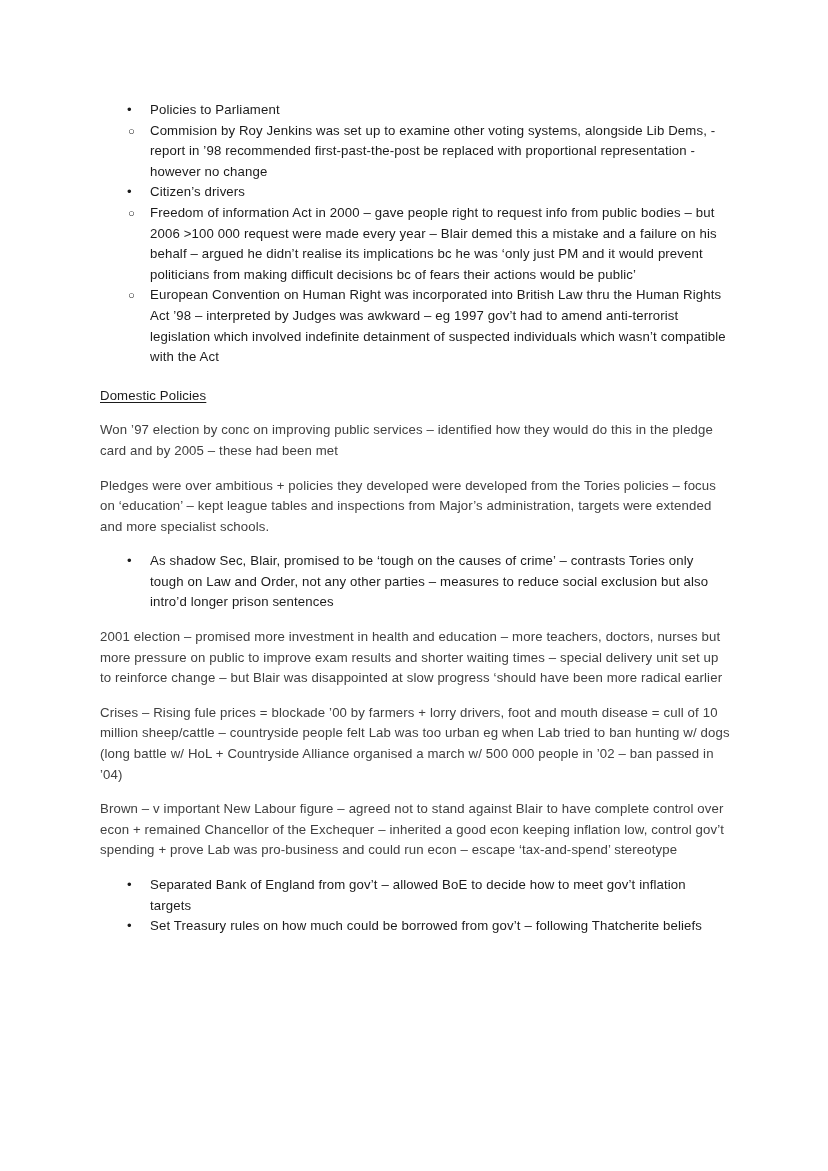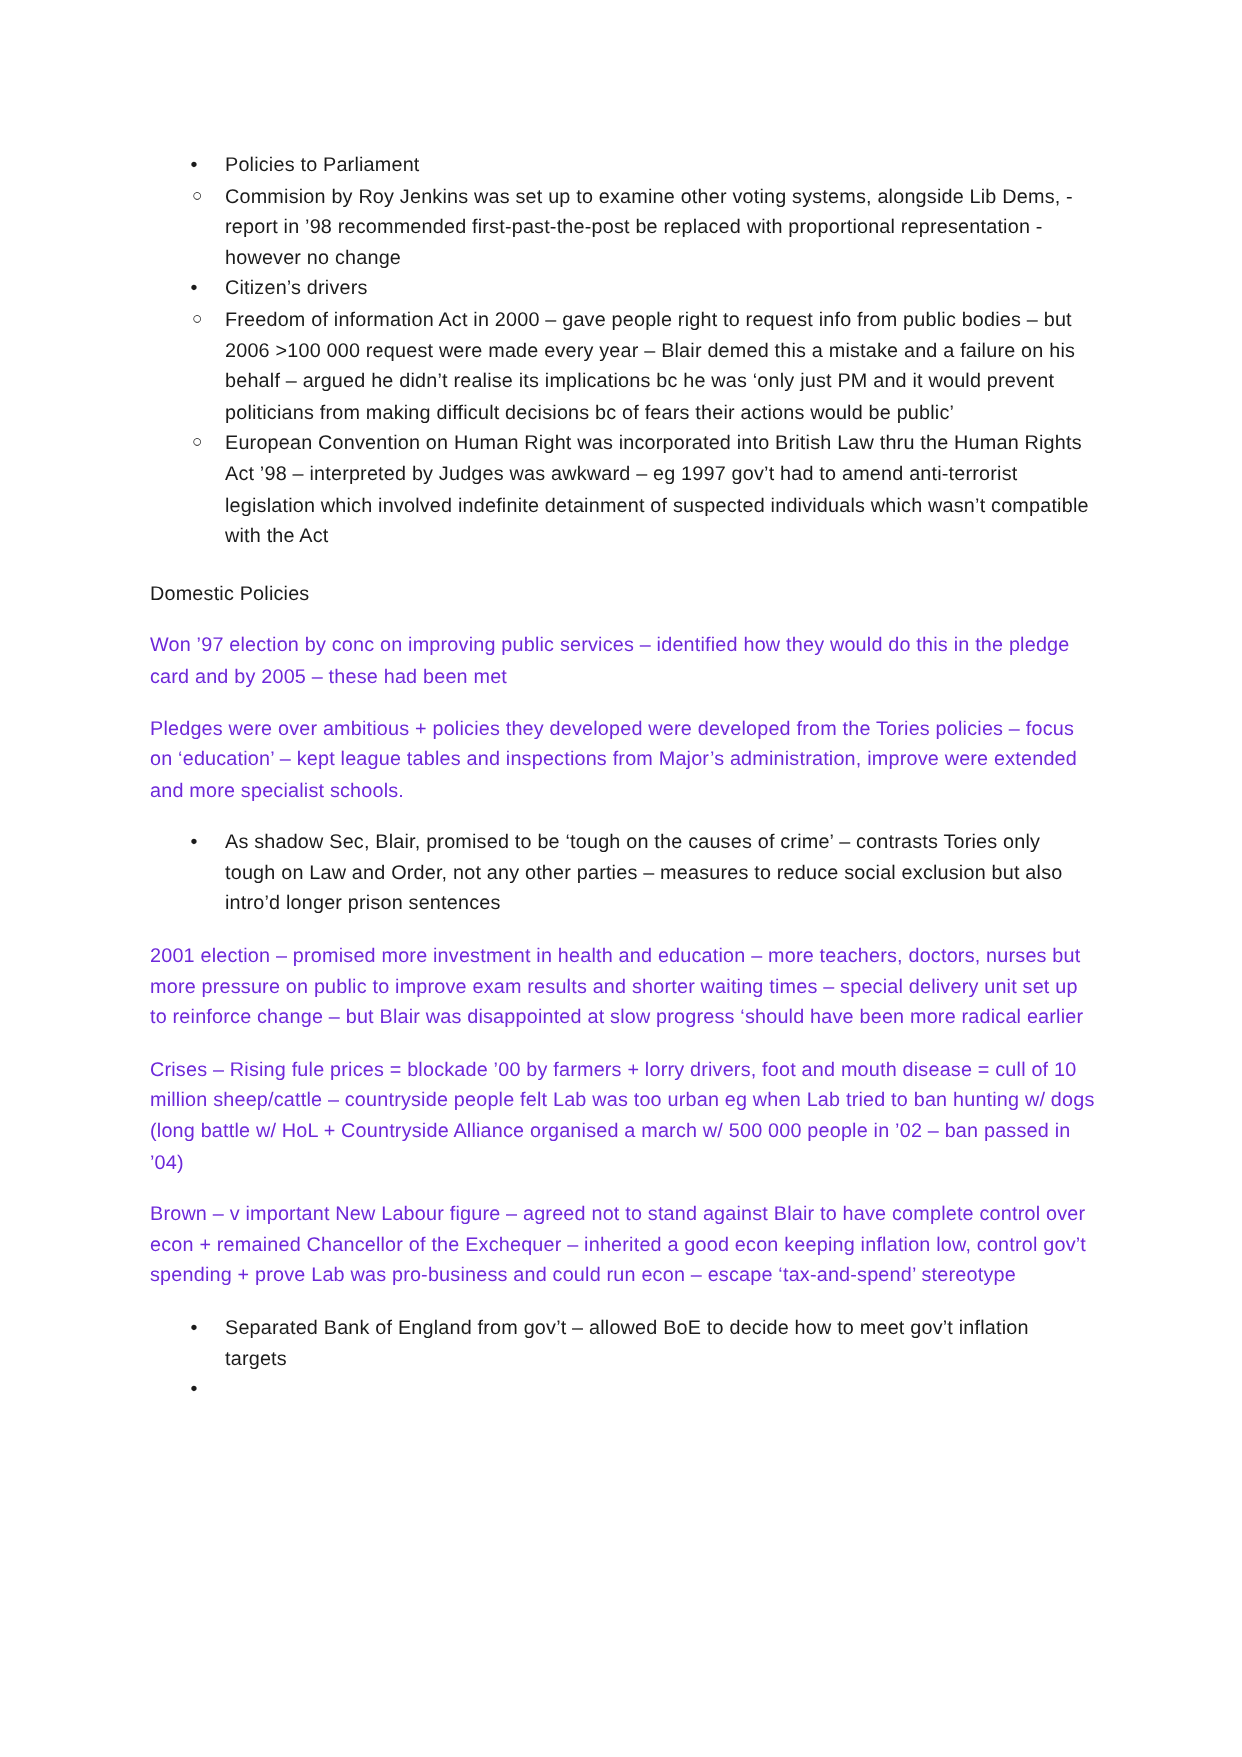--- a/index.html
+++ b/index.html
@@ -32,33 +32,34 @@
     top: 100px;
     width: 630px;
   }
 
   
   .para {
     font-size: 13.2px;
     line-height: 20.6px;
     text-align: left;
     margin: 0 0 14px 0;
-    color: #6d28d9;
+    color: #404040;
     letter-spacing: 0.01em;
   }
 
   
   .heading {
     font-size: 13.2px;
     line-height: 20.6px;
     margin: 0 0 14px 0;
     color: #1b1b1b;
     letter-spacing: 0.01em;
   }
   .heading span.ul {
+    text-decoration: underline;
     text-underline-offset: 2px;
   }
 
   
   ul.lvl1 {
     list-style: none;
     margin: 0 0 0 0;
     padding: 0;
   }
   ul.lvl1 > li.b1 {
@@ -140,21 +141,21 @@
     </ul>
 
     <div class="gap-md"></div>
 
     <div class="heading">
       <span class="ul">Domestic Policies</span>
     </div>
 
     <p class="para">Won ’97 election by conc on improving public services – identified how they would do this in the pledge card and by 2005 – these had been met</p>
 
-    <p class="para">Pledges were over ambitious + policies they developed were developed from the Tories policies – focus on ‘education’ – kept league tables and inspections from Major’s administration, improve were extended and more specialist schools.</p>
+    <p class="para">Pledges were over ambitious + policies they developed were developed from the Tories policies – focus on ‘education’ – kept league tables and inspections from Major’s administration, targets were extended and more specialist schools.</p>
 
     <ul class="lvl1">
       <li class="b1">
         <span class="marker">•</span>
         <span class="txt">As shadow Sec, Blair, promised to be ‘tough on the causes of crime’ – contrasts Tories only tough on Law and Order, not any other parties – measures to reduce social exclusion but also intro’d longer prison sentences</span>
       </li>
     </ul>
 
     <div class="gap-sm"></div>
 
@@ -165,17 +166,18 @@
 
     <p class="para">Brown – v important New Labour figure – agreed not to stand against Blair to have complete control over econ + remained Chancellor of the Exchequer – inherited a good econ keeping inflation low, control gov’t spending + prove Lab was pro-business and could run econ – escape ‘tax-and-spend’ stereotype</p>
 
     <ul class="lvl1">
       <li class="b1">
         <span class="marker">•</span>
         <span class="txt">Separated Bank of England from gov’t – allowed BoE to decide how to meet gov’t inflation targets</span>
       </li>
       <li class="b1">
         <span class="marker">•</span>
+        <span class="txt">Set Treasury rules on how much could be borrowed from gov’t – following Thatcherite beliefs</span>
       </li>
     </ul>
 
   </div>
 </div>
 
 </body></html>

